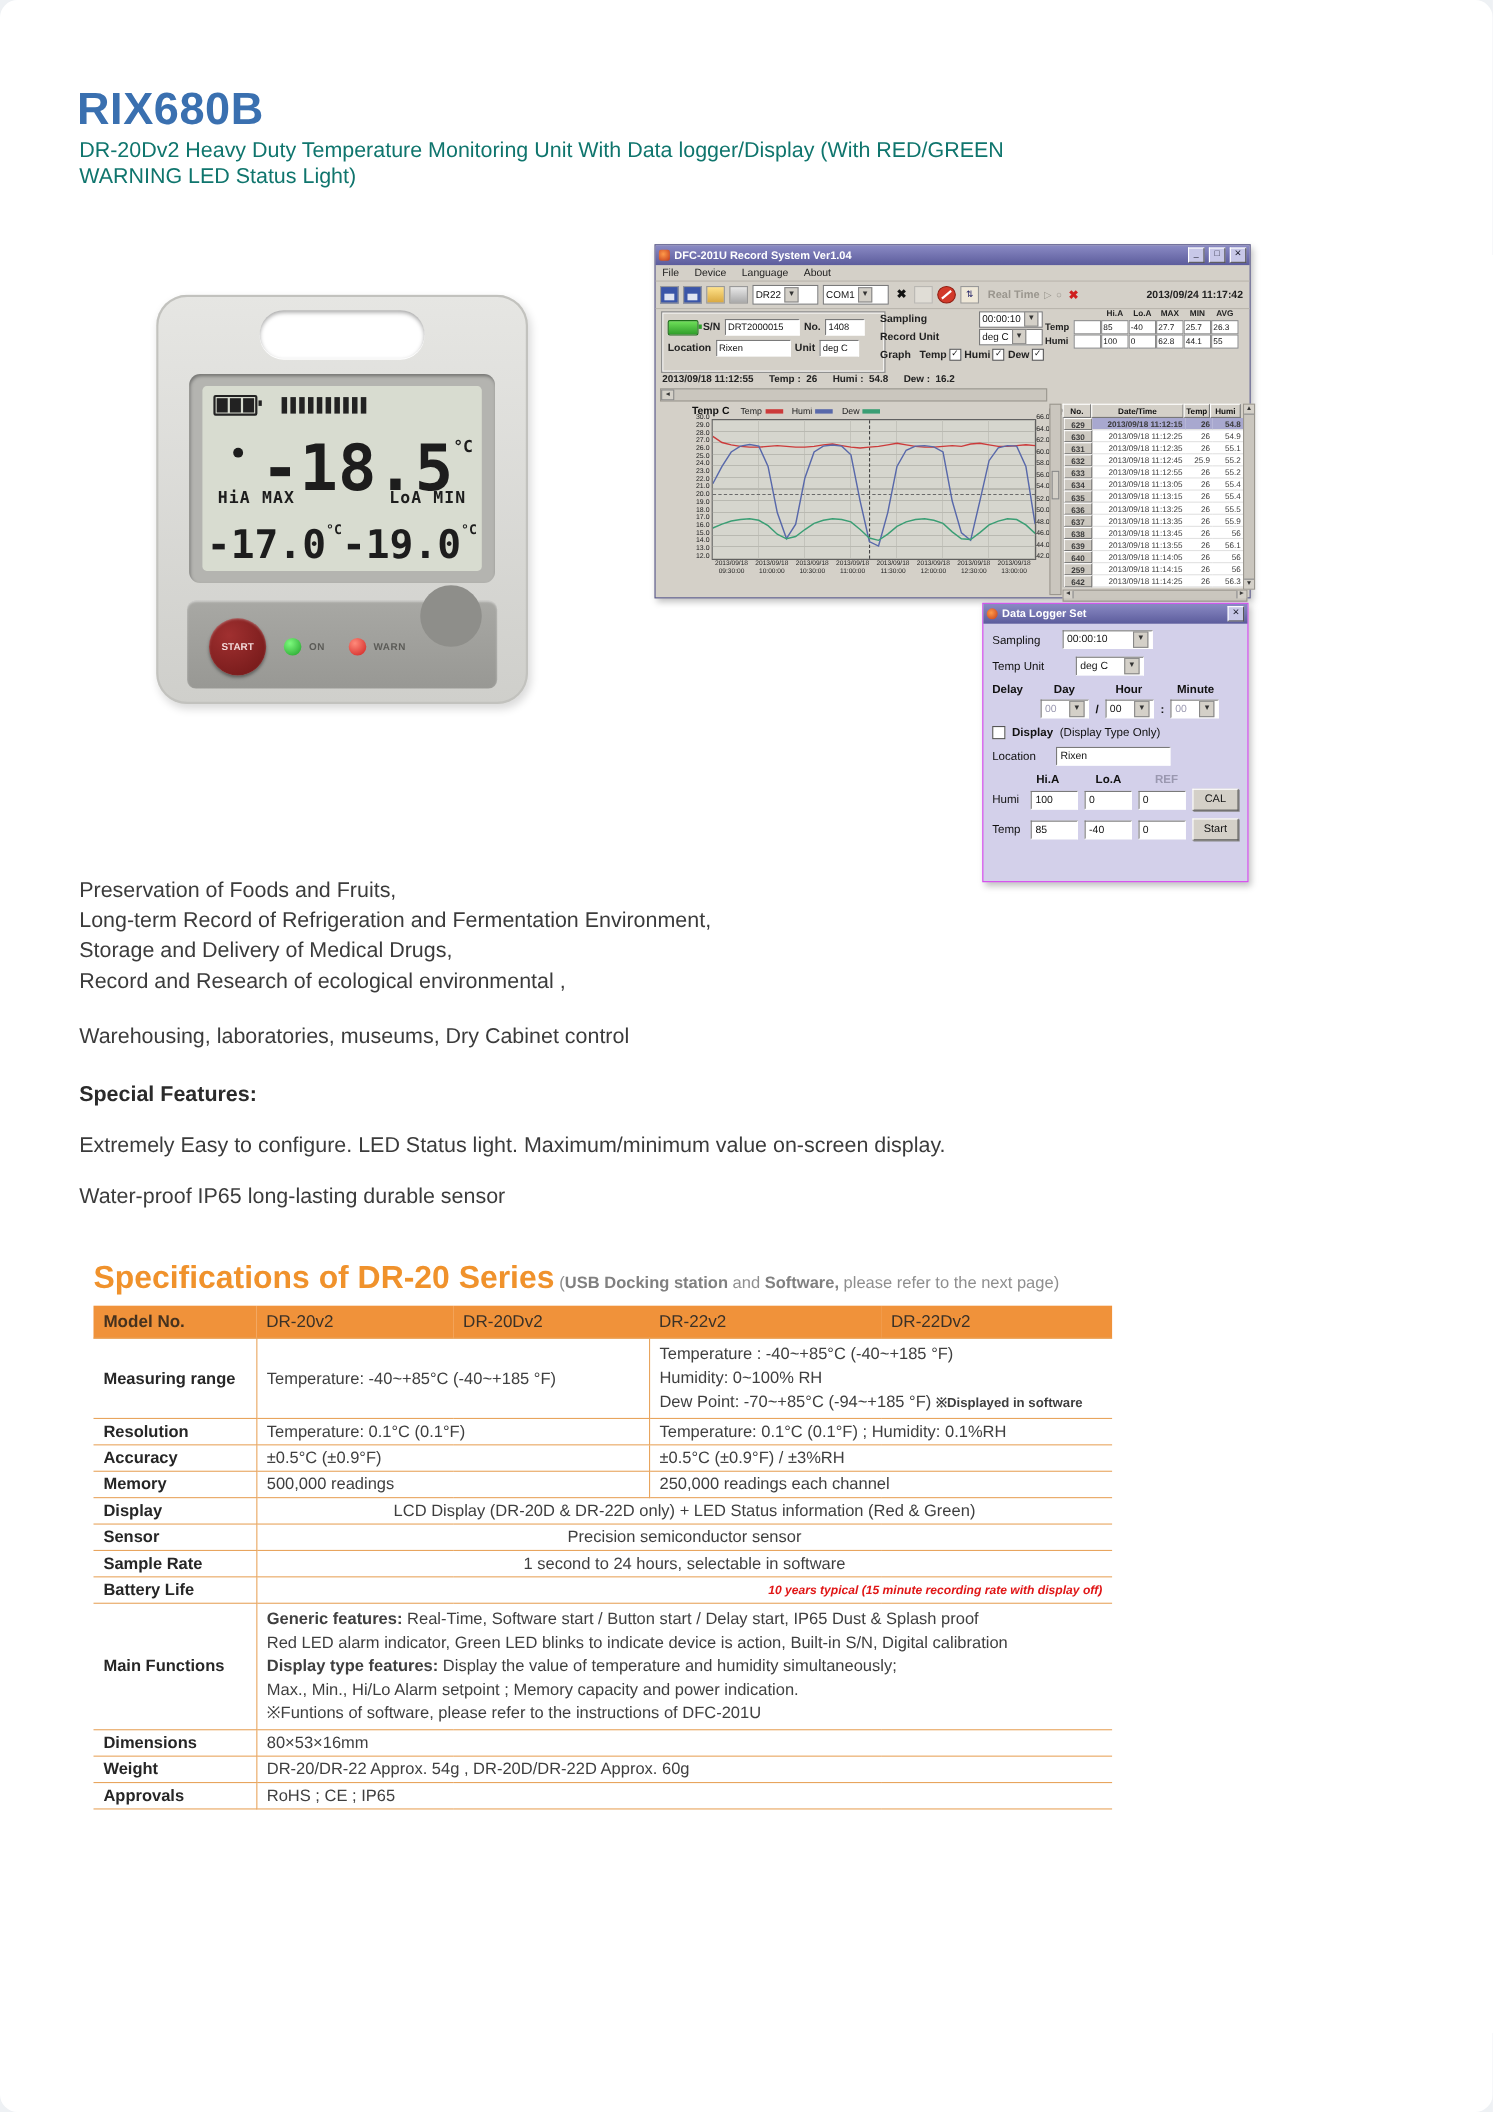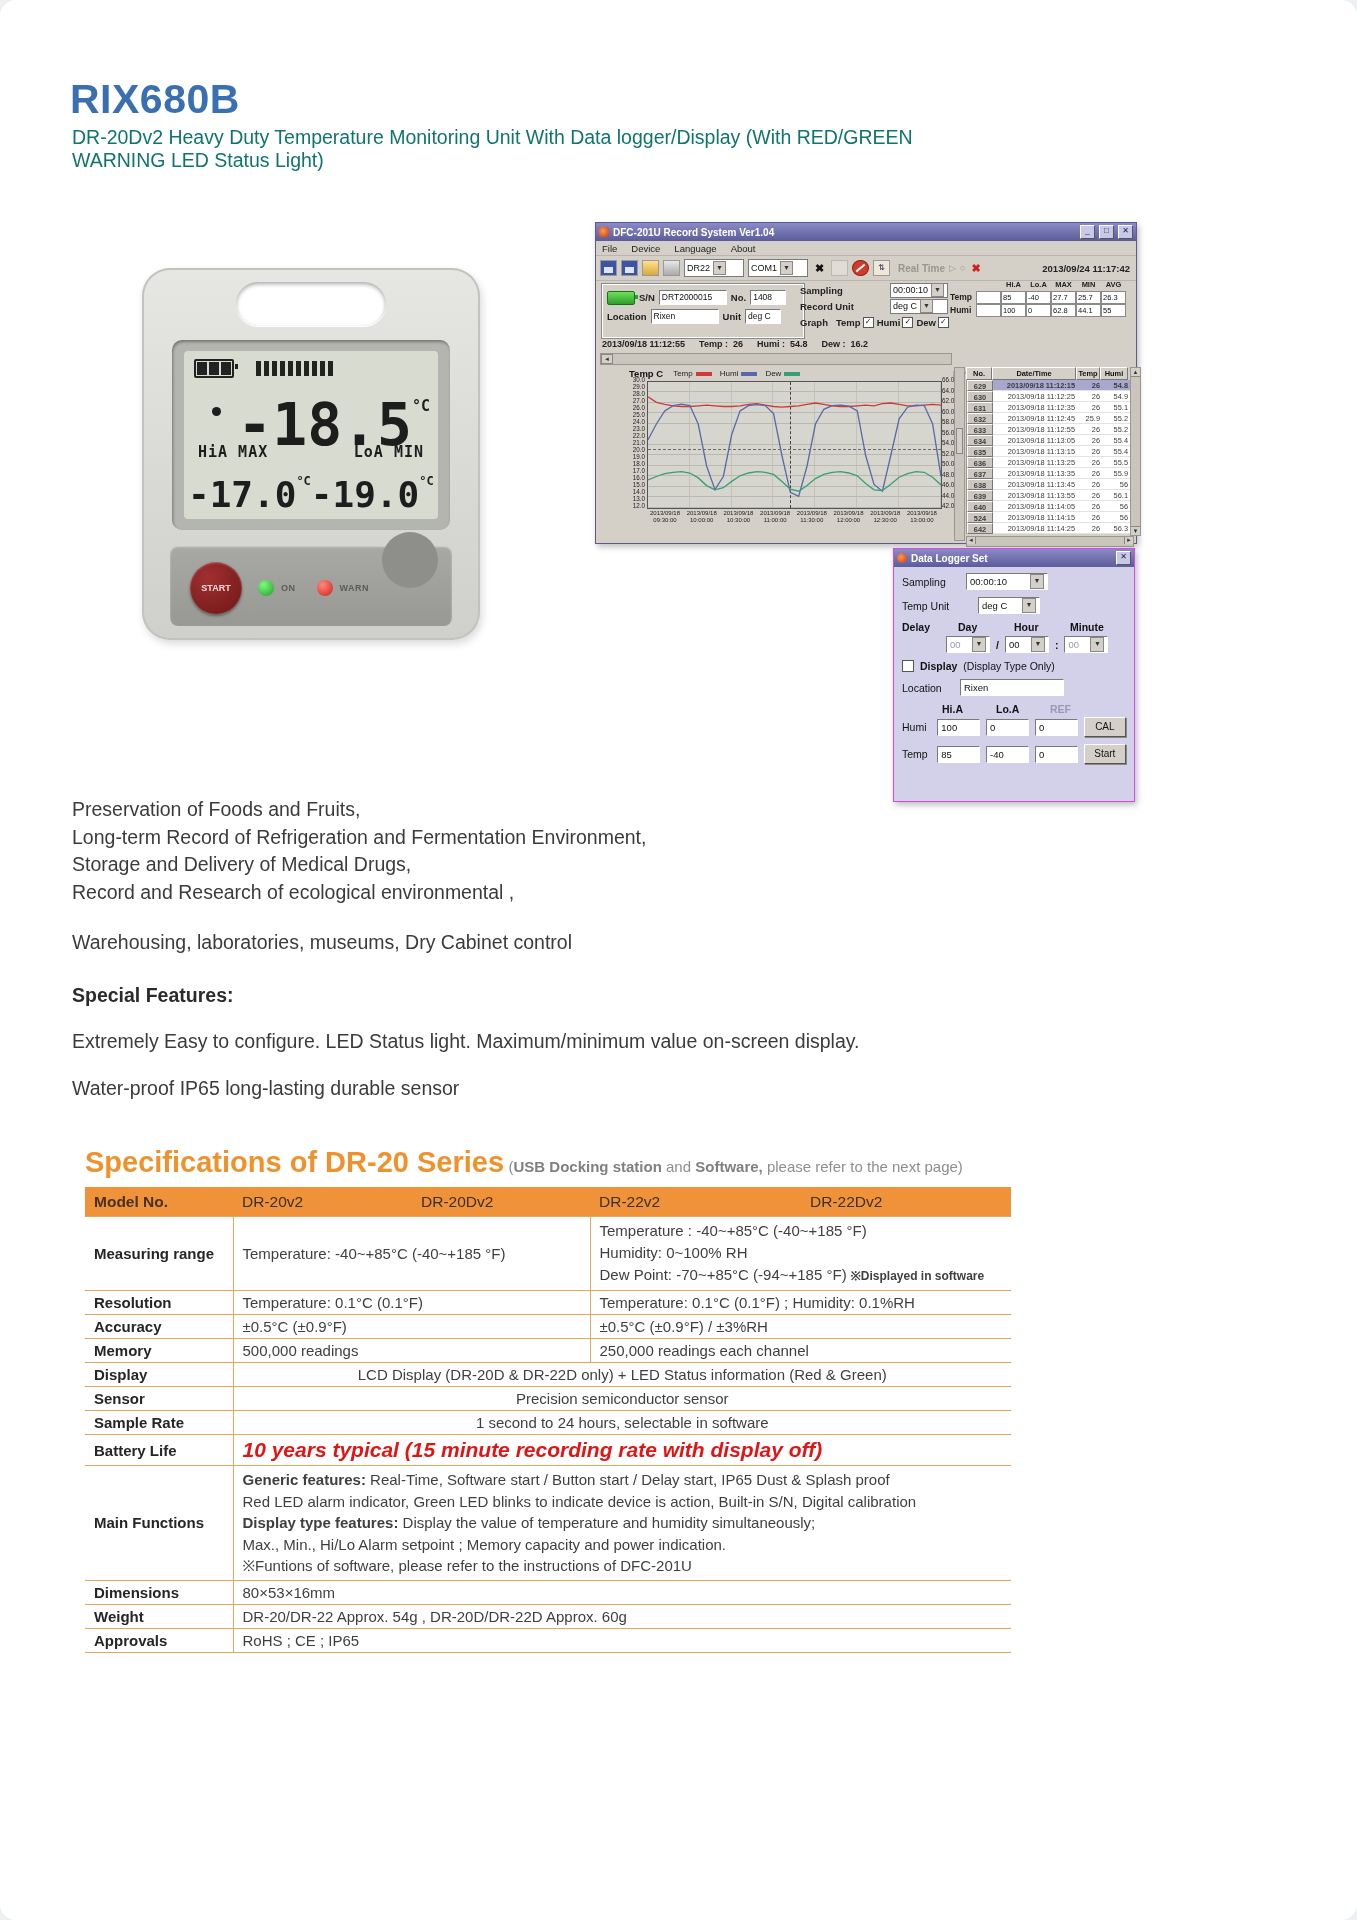--- a/index.html
+++ b/index.html
@@ -165,21 +165,21 @@
   .specs-heading{font-size:29px;font-weight:bold;color:#f0922c;}
   .specs-note{font-size:15px;font-weight:normal;color:#8e8e8e;}
   .specs-note b{color:#808080;}
   table.spec{border-collapse:collapse;width:926px;margin-top:8px;font-size:15px;color:#3f3f3f;table-layout:fixed;}
   table.spec td{border-top:1px solid #e8a55e;border-bottom:1px solid #e8a55e;padding:3px 9px;vertical-align:middle;}
   tr.mhead td{background:#f0923a;color:#3a3127;border:none;height:23px;font-size:15.5px;}
   tr.mhead td.ml{font-weight:bold;color:#46321e;}
   td.rowlabel{font-weight:bold;color:#262626;border-right:1px solid #e8a55e;width:148px;}
   td.lcell{width:357px;border-right:1px solid #e8a55e;}
   td.center{text-align:center;}
-  td.battred{color:#e01616;font-weight:bold;font-style:italic;text-align:left;font-size:21px;}
+  td.battred{color:#e01616;font-weight:bold;font-style:italic;text-align:right;font-size:11px;}
   .smallnote{font-size:12px;font-weight:bold;}
   .mf-line{line-height:21.5px;}
 </style>
 </head>
 <body>
 
 <div class="page">
 
   <div class="h1">RIX680B</div>
   <div class="subtitle">DR-20Dv2 Heavy Duty Temperature Monitoring Unit With Data logger/Display (With RED/GREEN WARNING LED Status Light)</div>
@@ -532,21 +532,21 @@
           <div class="c-t">26</div>
           <div class="c-h">56.1</div>
         </div>
           <div class="logrow">
           <div class="c-no">640</div>
           <div class="c-dt">2013/09/18 11:14:05</div>
           <div class="c-t">26</div>
           <div class="c-h">56</div>
         </div>
           <div class="logrow">
-          <div class="c-no">524</div>
+          <div class="c-no">259</div>
           <div class="c-dt">2013/09/18 11:14:15</div>
           <div class="c-t">26</div>
           <div class="c-h">56</div>
         </div>
           <div class="logrow">
           <div class="c-no">642</div>
           <div class="c-dt">2013/09/18 11:14:25</div>
           <div class="c-t">26</div>
           <div class="c-h">56.3</div>
         </div>

